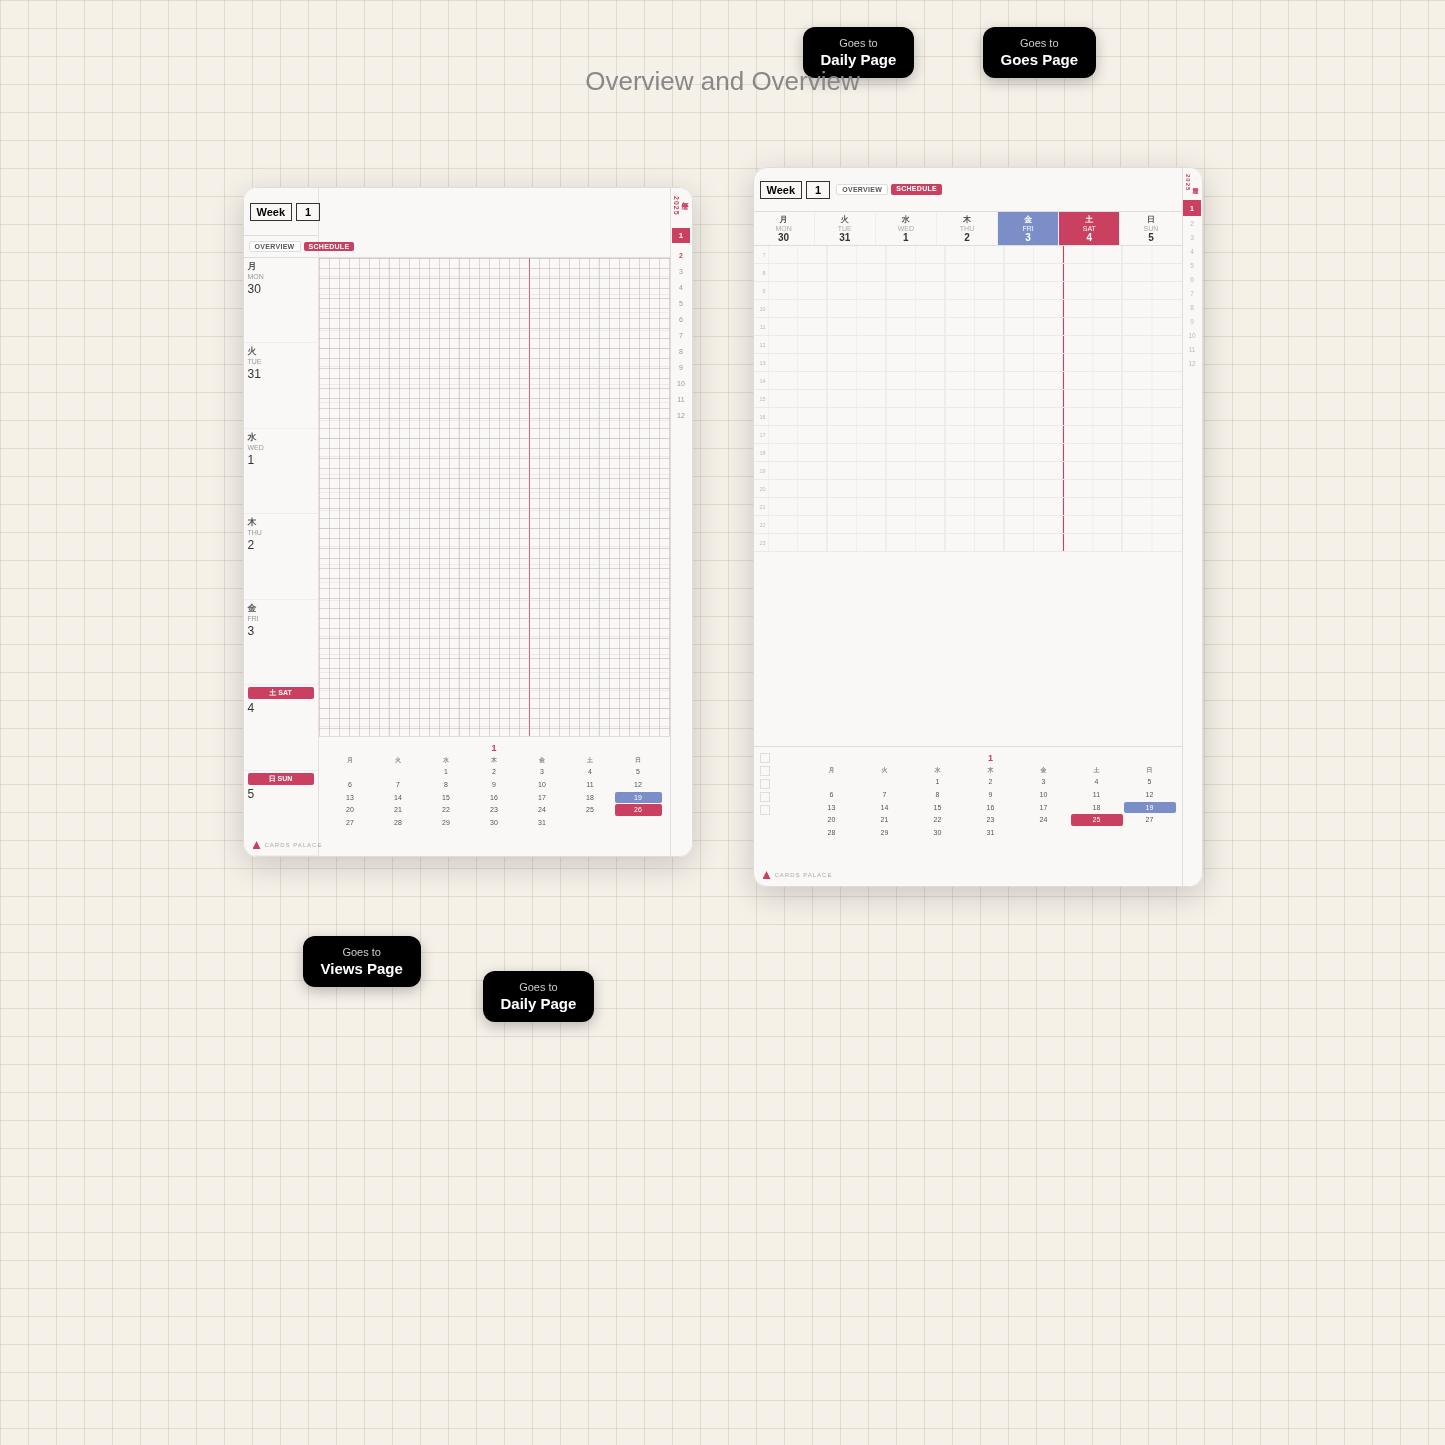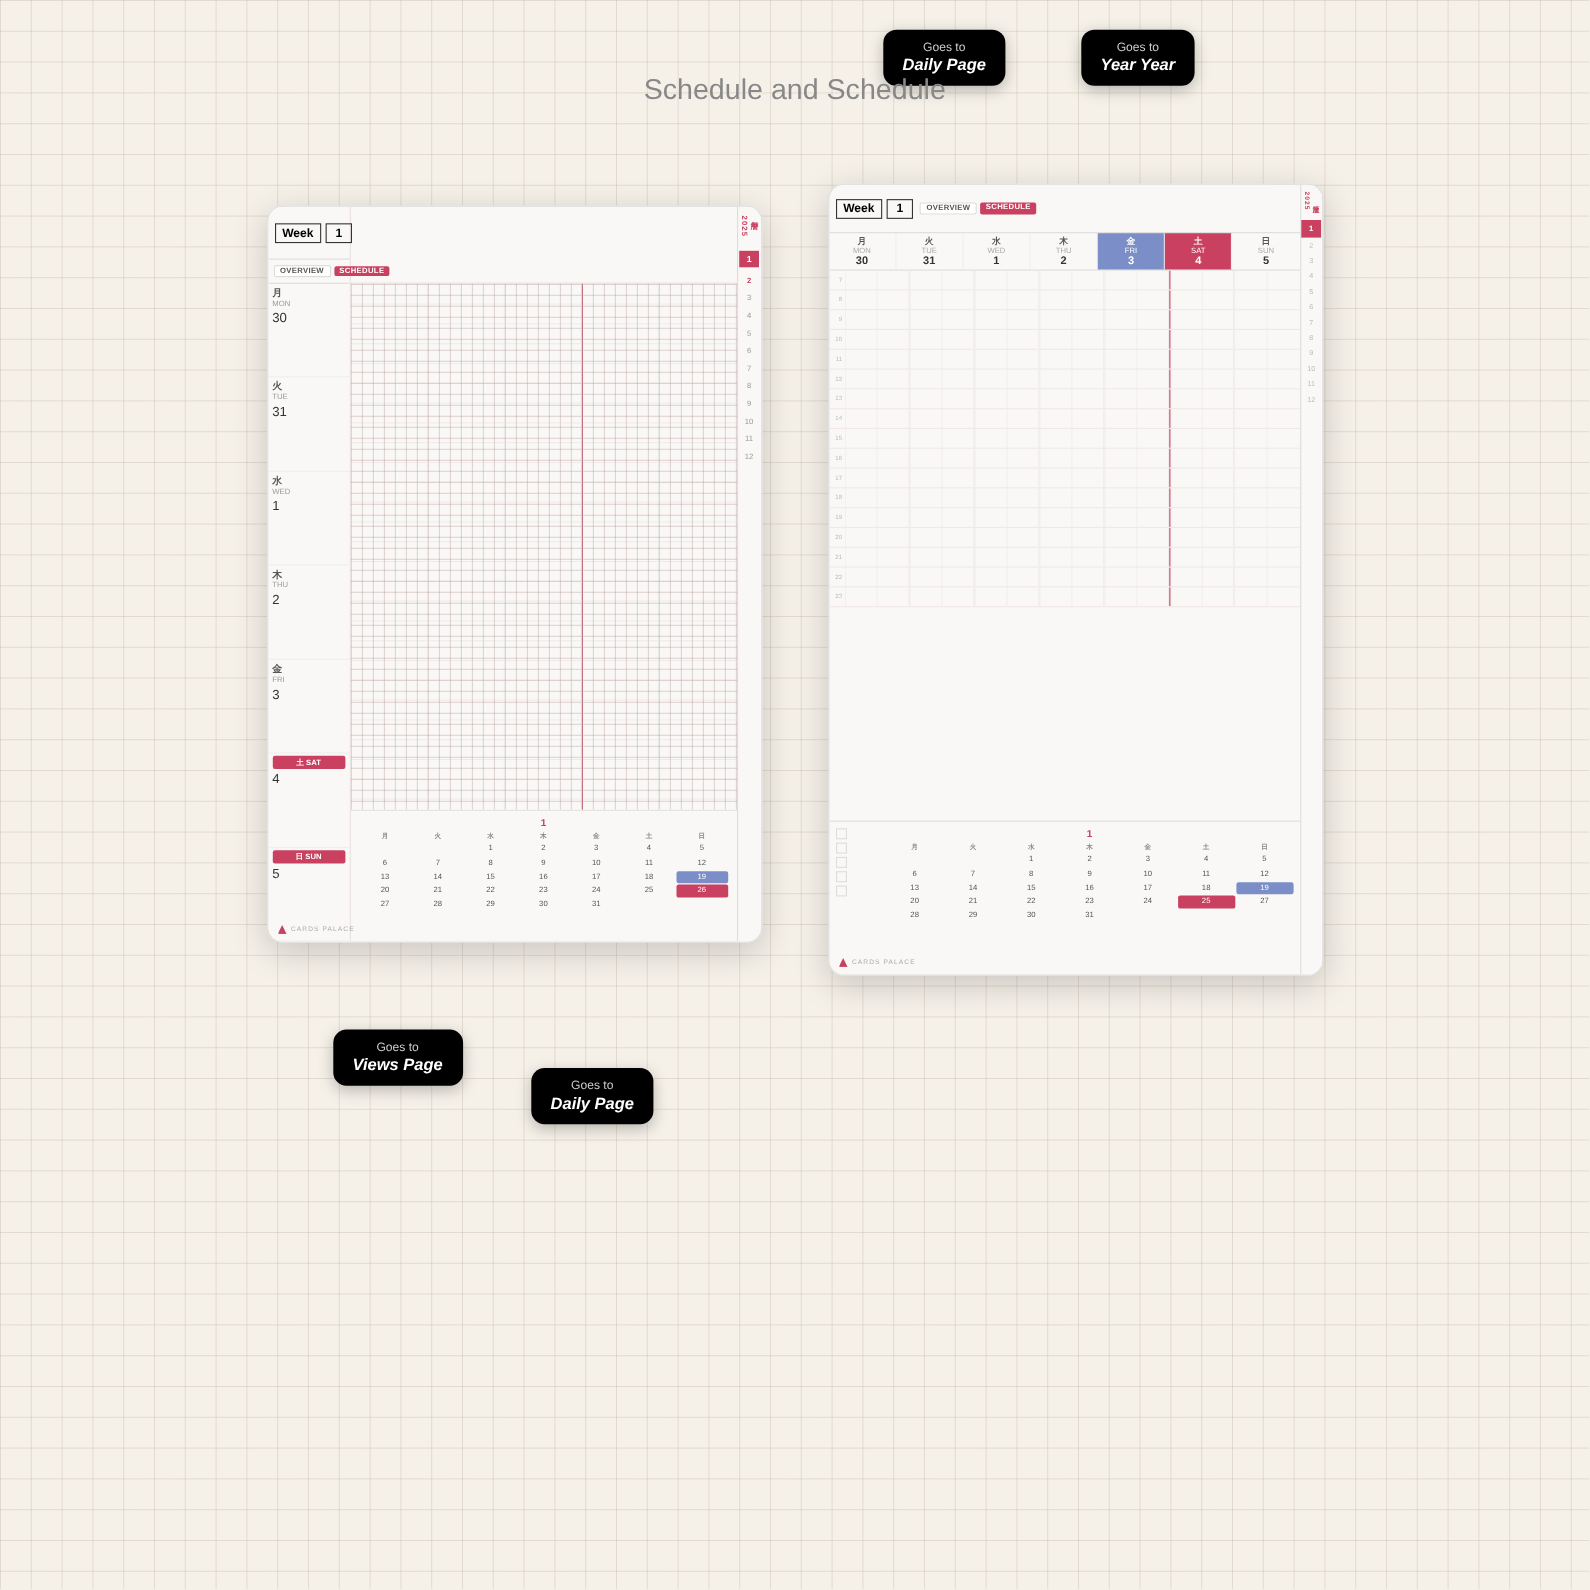--- a/index.html
+++ b/index.html
@@ -466,21 +466,20 @@
       color: #ccc;
       display: block;
       margin-bottom: 2px;
     }
 
     .callout .page-name {
       font-size: 15px;
       font-weight: 800;
       color: #fff;
       display: block;
-      font-style: italic;
     }
 
     
     .callout-weekly {
       bottom: -130px;
       left: 60px;
     }
 
     .callout-daily-left {
       bottom: -165px;
@@ -602,21 +601,21 @@
       flex-shrink: 0;
     }
 
   </style>
 </head>
 <body>
 
 <div class="page-container">
 
   <div class="header">
-    <div class="sub-title">Schedule and Schedule</div>
+    <div class="sub-title">Overview and Overview</div>
   </div>
 
   <div class="planners-area">
 
     <div class="planner planner-left">
       <div class="planner-inner">
 
         <div class="left-days-col">
 
           <div class="week-header-left">
@@ -1110,17 +1109,17 @@
         <span>CARDS PALACE</span>
       </div>
 
       <div class="callout callout-daily-right">
         <span class="goes-to">Goes to</span>
         <span class="page-name">Daily Page</span>
       </div>
 
       <div class="callout callout-year">
         <span class="goes-to">Goes to</span>
-        <span class="page-name">Year Year</span>
+        <span class="page-name">Goes Page</span>
       </div>
     </div>
   </div>
 </div>
 
 </body></html>

